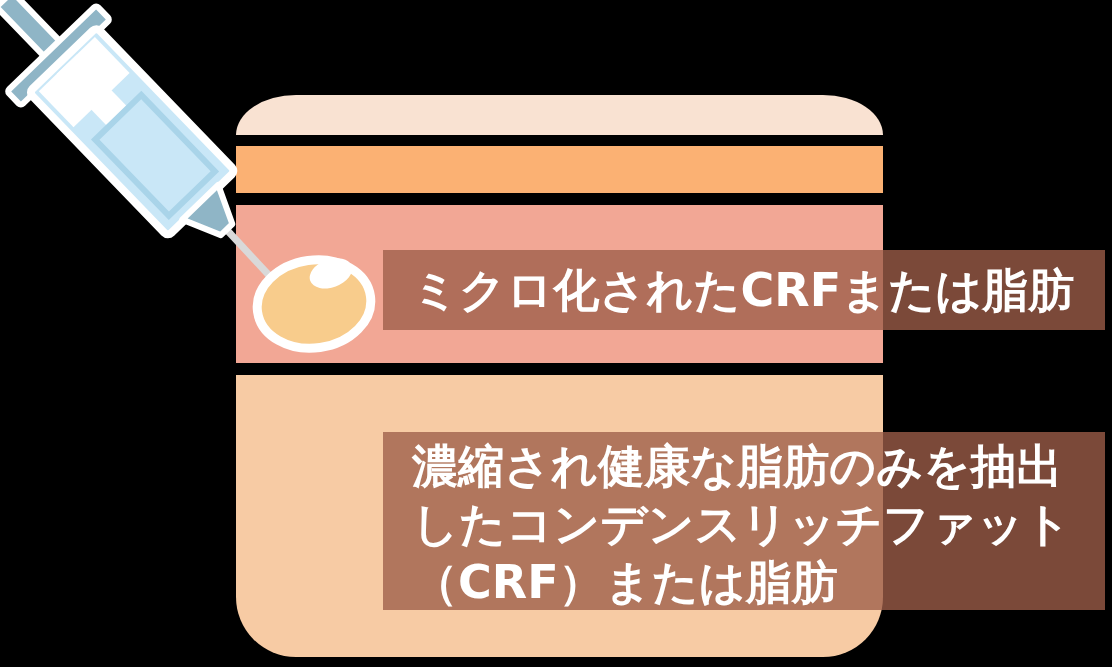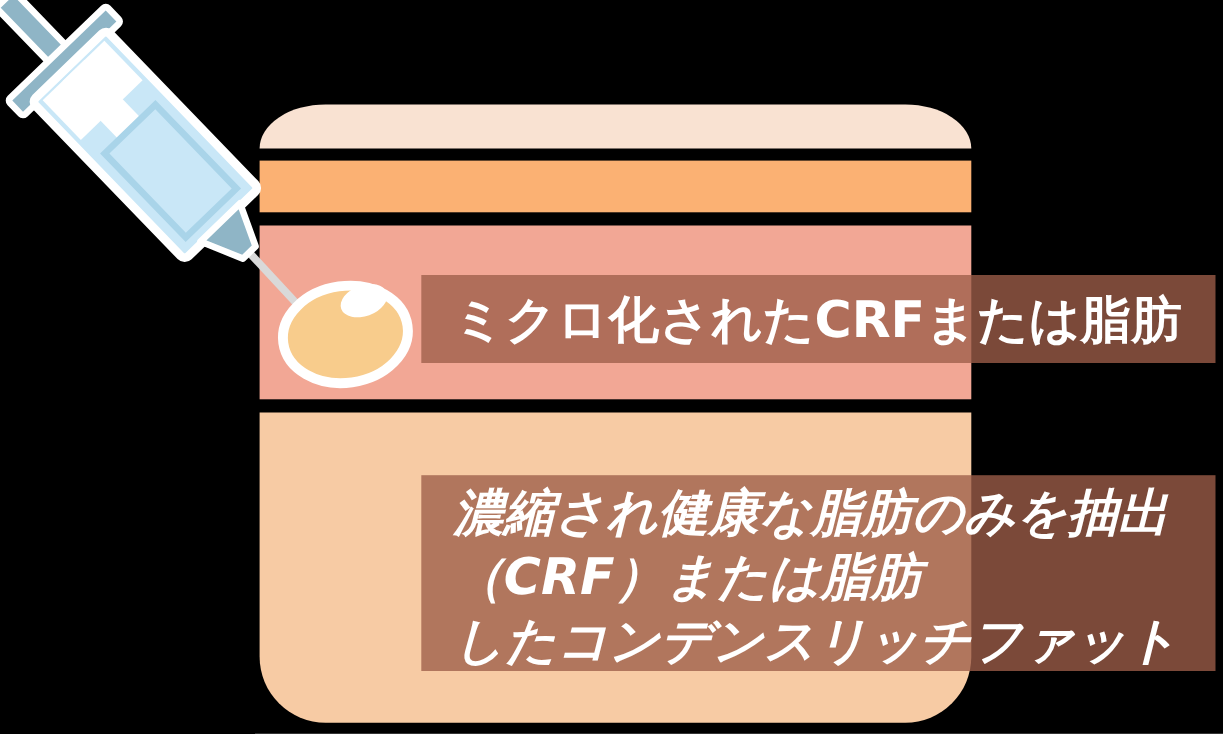--- a/index.html
+++ b/index.html
@@ -15,21 +15,21 @@
   .layer-dermis{top:205px;height:158px;}
   .layer-subcutaneous{top:375px;height:282px;border-radius:0 0 60px 60px;}
   .overlay-svg{position:absolute;left:0;top:0;width:1112px;height:667px;pointer-events:none;}
   .label-box{
     position:absolute;left:383px;width:722px;
     color:#fff;font-weight:bold;font-size:46px;
     box-sizing:border-box;
   }
   .label-injection{top:250px;height:80px;line-height:80px;padding-left:29px;white-space:nowrap;overflow:hidden;}
   .label-description{top:432px;height:178px;line-height:58px;padding:5px 0 0 29px;}
-  .label-line{white-space:nowrap;font-style:italic;}
+  .label-line{white-space:nowrap;}
 </style>
 </head>
 <body>
 
 <div class="canvas" style="background: rgb(0, 0, 0);">
 
   <div class="skin-layer layer-surface" style="background: rgb(249, 226, 210);"></div>
   <div class="skin-layer layer-epidermis" style="background: rgb(251, 177, 115);"></div>
   <div class="skin-layer layer-dermis" style="background: rgb(242, 167, 149);"></div>
   <div class="skin-layer layer-subcutaneous" style="background: rgb(247, 203, 164);"></div>
@@ -60,17 +60,17 @@
     <g transform="rotate(-8 314 304)">
       <ellipse cx="314" cy="304" rx="57" ry="44" stroke-width="9" stroke="#FFFFFF" fill="#F8CC8C"></ellipse>
       <ellipse cx="335" cy="276" rx="22" ry="14" transform="rotate(-12 335 276)" fill="#FFFFFF"></ellipse>
     </g>
   </svg>
 
   <div class="label-box label-injection" style="background: rgba(157, 94, 73, 0.78);">ミクロ化されたCRFまたは脂肪</div>
 
   <div class="label-box label-description" style="background: rgba(157, 94, 73, 0.78);">
     <div class="label-line">濃縮され健康な脂肪のみを抽出</div>
+    <div class="label-line">したコンデンスリッチファット</div>
     <div class="label-line">（CRF）または脂肪</div>
-    <div class="label-line">したコンデンスリッチファット</div>
   </div>
 
 </div>
 
 </body></html>

